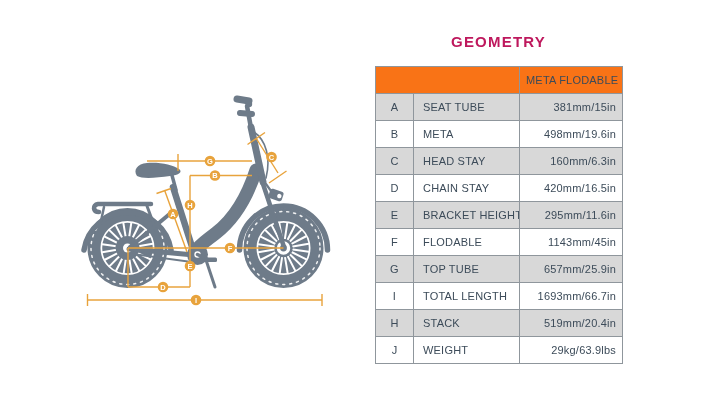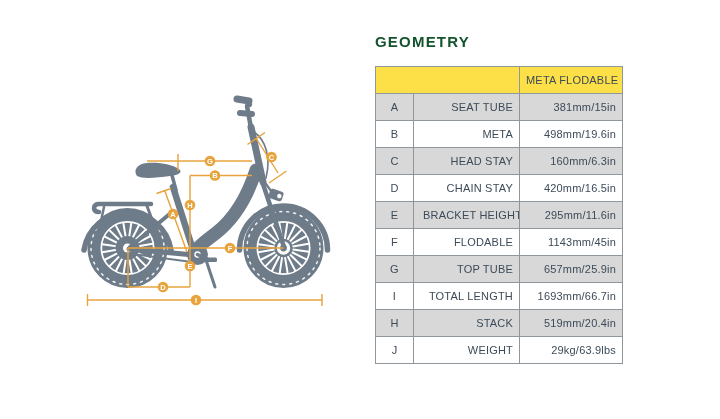--- a/index.html
+++ b/index.html
@@ -2,39 +2,39 @@
 <html><head>
 <meta charset="utf-8">
 <style>
   html,body{margin:0;padding:0;background:#ffffff;}
   .page{
     position:relative;width:720px;height:419px;background:#ffffff;overflow:hidden;
     font-family:"Liberation Sans", sans-serif;color:#3C4B59;
   }
   .diagram-wrap{position:absolute;left:0;top:0;width:360px;height:419px;}
   .title{
-    position:absolute;left:375px;top:33px;width:247px;text-align:left;
-    font-size:15px;font-weight:700;letter-spacing:1.2px;color:#14532d;
+    position:absolute;left:375px;top:33px;width:247px;text-align:center;
+    font-size:15px;font-weight:700;letter-spacing:1.2px;color:#be185d;
   }
   table.geo{
     position:absolute;left:375px;top:66px;width:247px;
     border-collapse:collapse;table-layout:fixed;
     font-size:11px;color:#3C4B59;letter-spacing:.2px;
   }
   table.geo td,table.geo th{
     border:1px solid #8F969C;height:26px;padding:0 6px;
     font-weight:400;white-space:nowrap;overflow:hidden;
   }
   table.geo col.c-letter{width:38px;}
   table.geo col.c-param{width:106px;}
   table.geo col.c-value{width:103px;}
   table.geo .letter{text-align:center;}
-  table.geo .param{text-align:right;padding-left:9px;}
+  table.geo .param{text-align:left;padding-left:9px;}
   table.geo .value{text-align:right;}
-  table.geo thead th{background:#fde047;text-align:left;font-weight:400;}
+  table.geo thead th{background:#f97316;text-align:left;font-weight:400;}
   table.geo tr.shaded td{background:#D8D8D8;}
   svg text.dim{font-family:"Liberation Sans",sans-serif;font-size:7.5px;font-weight:700;fill:#ffffff;text-anchor:middle;}
 </style>
 </head>
 <body>
 
 <div class="page">
 
   <div class="diagram-wrap">
     <svg width="360" height="419" viewBox="0 0 360 419" xmlns="http://www.w3.org/2000/svg">

